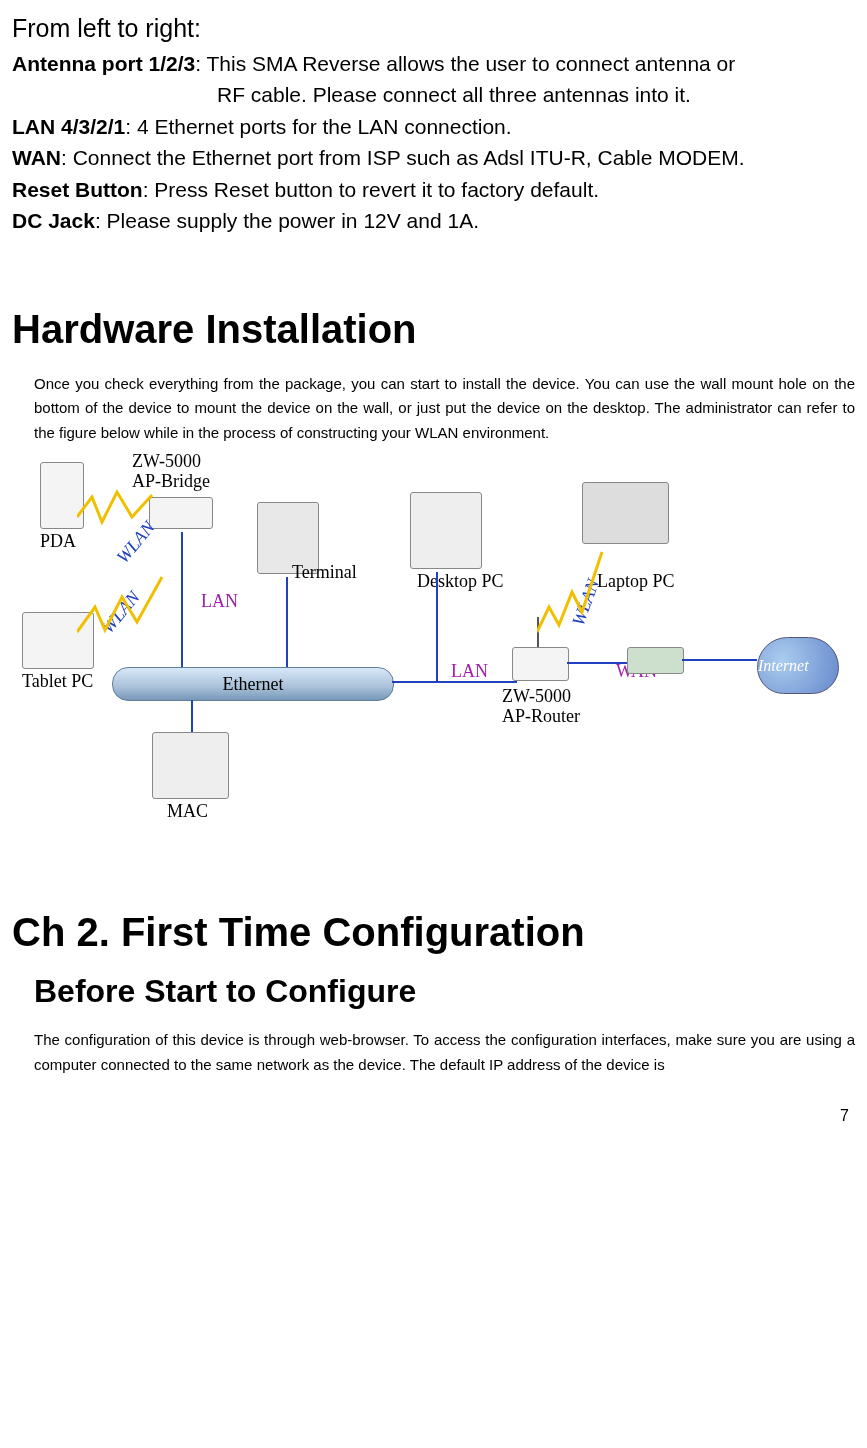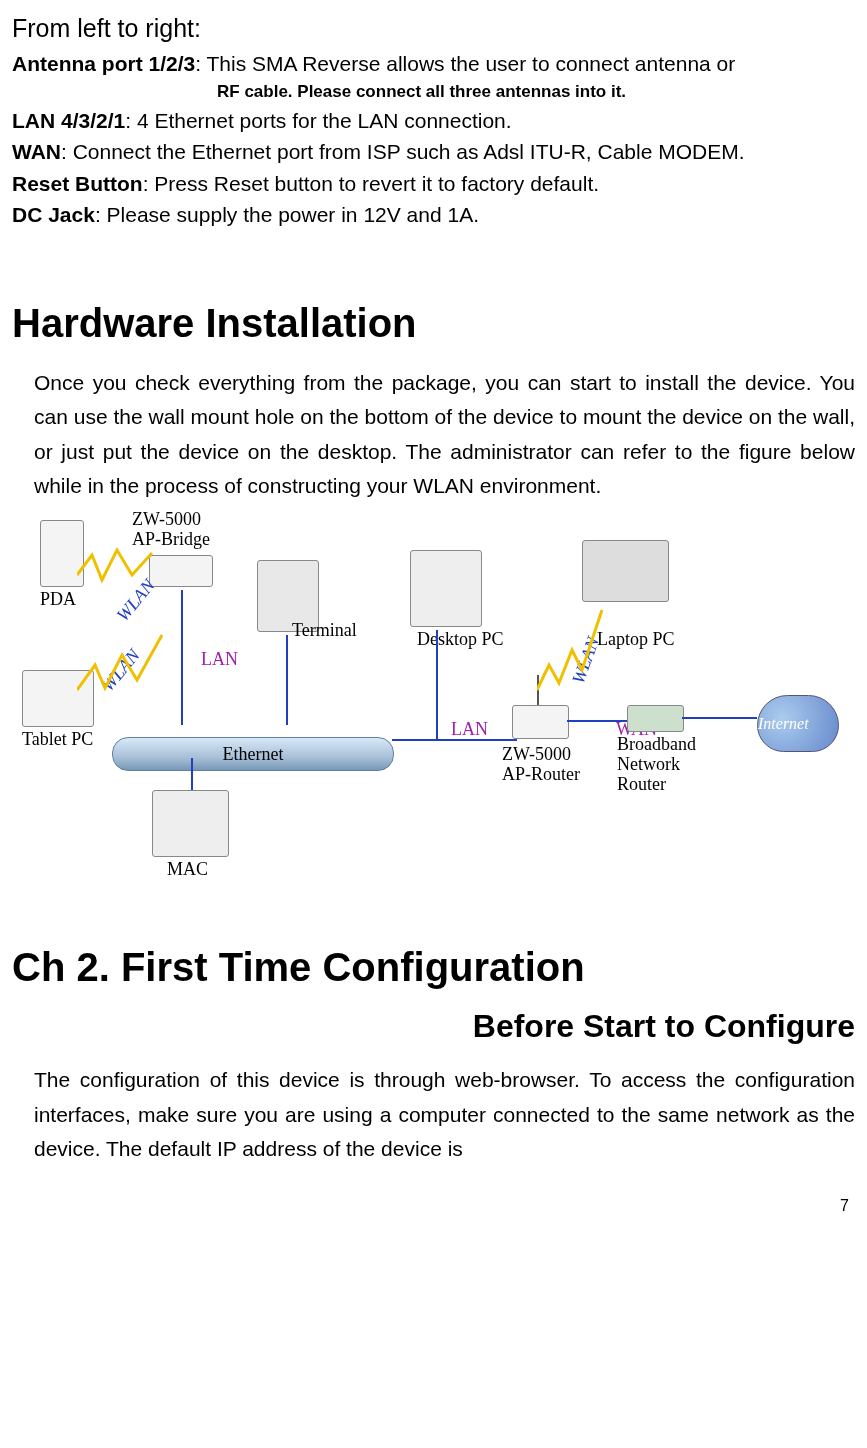--- a/index.html
+++ b/index.html
@@ -16,31 +16,30 @@
     line-height: 1.5;
     margin: 0;
   }
   .def-block {
     font-size: 21px;
     line-height: 1.5;
   }
   .def-block .label { font-weight: bold; }
   .antenna-cont {
     padding-left: 205px;
-    font-size: 17px;
+    font-size: 21px;
     line-height: 1.5;
-    font-weight: bold;
   }
   h1.hw {
     font-size: 40px;
     font-weight: bold;
     margin: 70px 0 20px 0;
   }
   .para {
-    font-size: 21px;
+    font-size: 15px;
     line-height: 1.65;
     text-align: justify;
     margin: 0 0 6px 22px;
   }
   .diagram-wrap {
     position: relative;
     width: 820px;
     height: 370px;
     margin: 0 0 0 10px;
     font-family: "Times New Roman", serif;
@@ -68,21 +67,21 @@
     transform: rotate(-70deg);
   }
   .device-box {
     position: absolute;
     border: 1px solid #888;
     background: #f4f4f4;
     border-radius: 3px;
   }
   .ethernet-bar {
     position: absolute;
-    left: 90px; top: 227px;
+    left: 90px; top: 215px;
     width: 280px; height: 32px;
     border-radius: 16px;
     background: linear-gradient(#d8e8f8,#a8c0d8 60%,#7898b8);
     border: 1px solid #6080a0;
     text-align: center;
     line-height: 32px;
     font-size: 18px;
   }
   .cloud {
     position: absolute;
@@ -105,27 +104,26 @@
   }
   .link-line {
     position: absolute;
     stroke: #2040c0;
     stroke-width: 2;
     fill: none;
   }
   h1.ch2 {
     font-size: 40px;
     font-weight: bold;
-    margin: 65px 0 10px 0;
+    margin: 88px 0 10px 0;
   }
   h2.before {
     font-size: 32px;
     font-weight: bold;
     margin: 18px 0 18px 22px;
-    text-align: right;
   }
   .page-num {
     text-align: right;
     font-size: 16px;
     margin-top: 30px;
     padding-right: 6px;
   }
 </style>
 </head>
 <body>
@@ -215,23 +213,20 @@
   <svg class="zigzag" style="left:515px;top:95px;" width="70" height="90">
       <polyline points="0,85 12,60 22,78 35,45 45,65 65,5"></polyline>
     </svg>
 
   <div class="dlabel blue" style="left:555px;top:210px;">WAN</div>
   <svg class="link-line" style="left:545px;top:208px;" width="60" height="6">
       <line x1="0" y1="3" x2="60" y2="3"></line>
     </svg>
 
   <div class="device-box" style="left:605px;top:195px;width:55px;height:25px;background:#cde0cd;"></div>
-  <div class="dlabel" style="left:595px;top:225px;width:90px;white-space:pre-line;">Broadband
-Network
-Router</div>
   <svg class="link-line" style="left:660px;top:205px;" width="75" height="6">
       <line x1="0" y1="3" x2="75" y2="3"></line>
     </svg>
 
   <div class="cloud">Internet</div>
 
 </div>
 
 <h1 class="ch2">Ch 2. First Time Configuration</h1>
 <h2 class="before">Before Start to Configure</h2>

